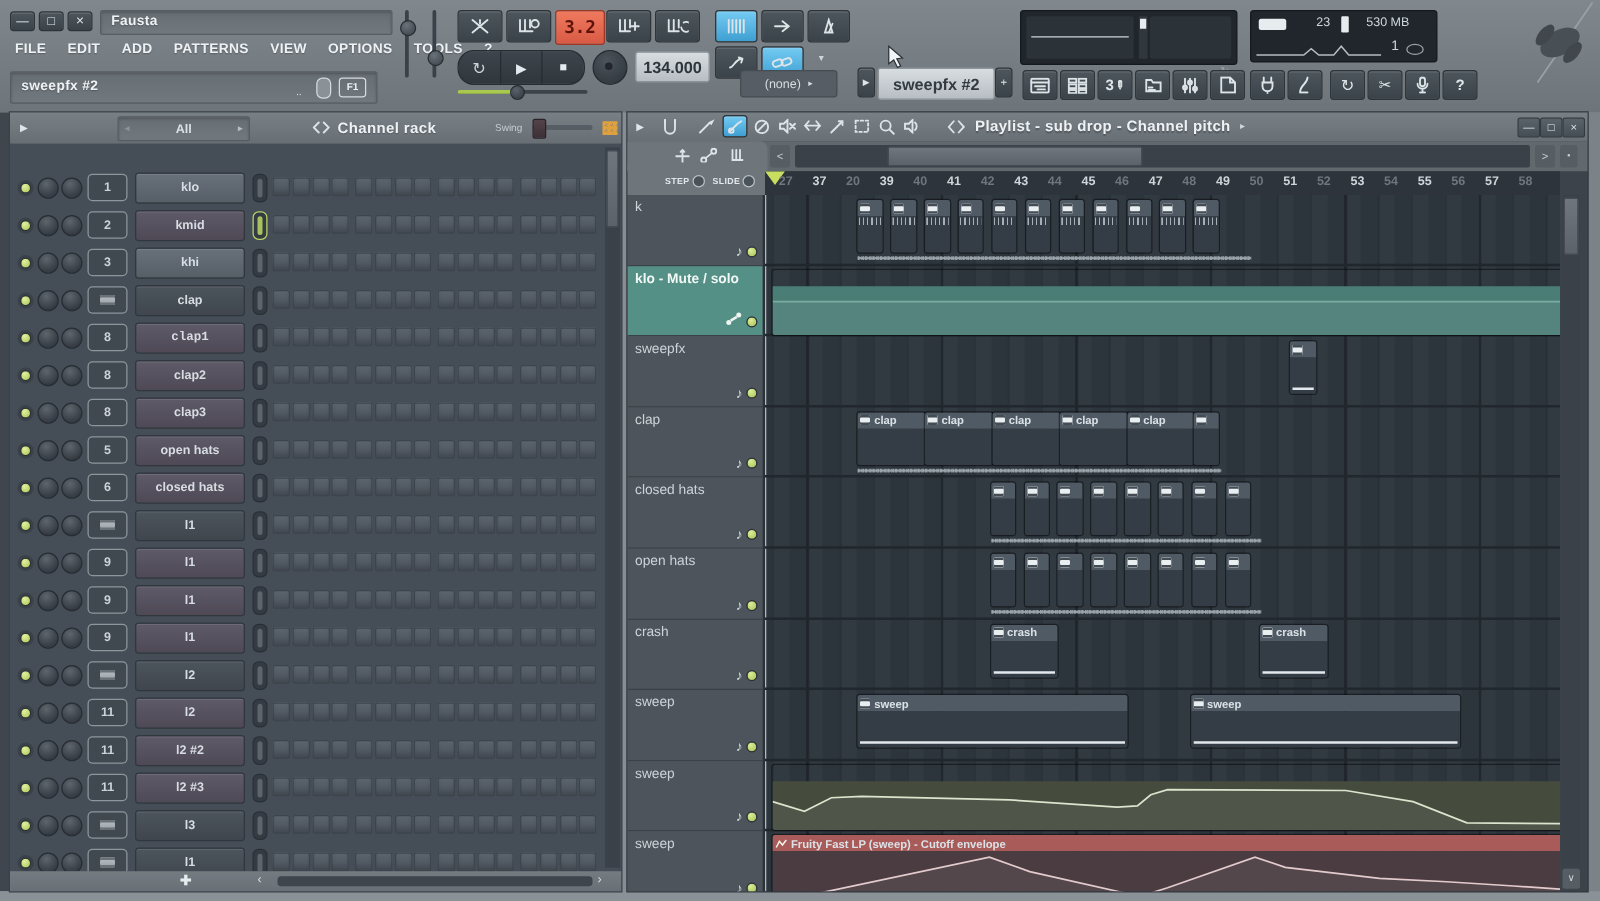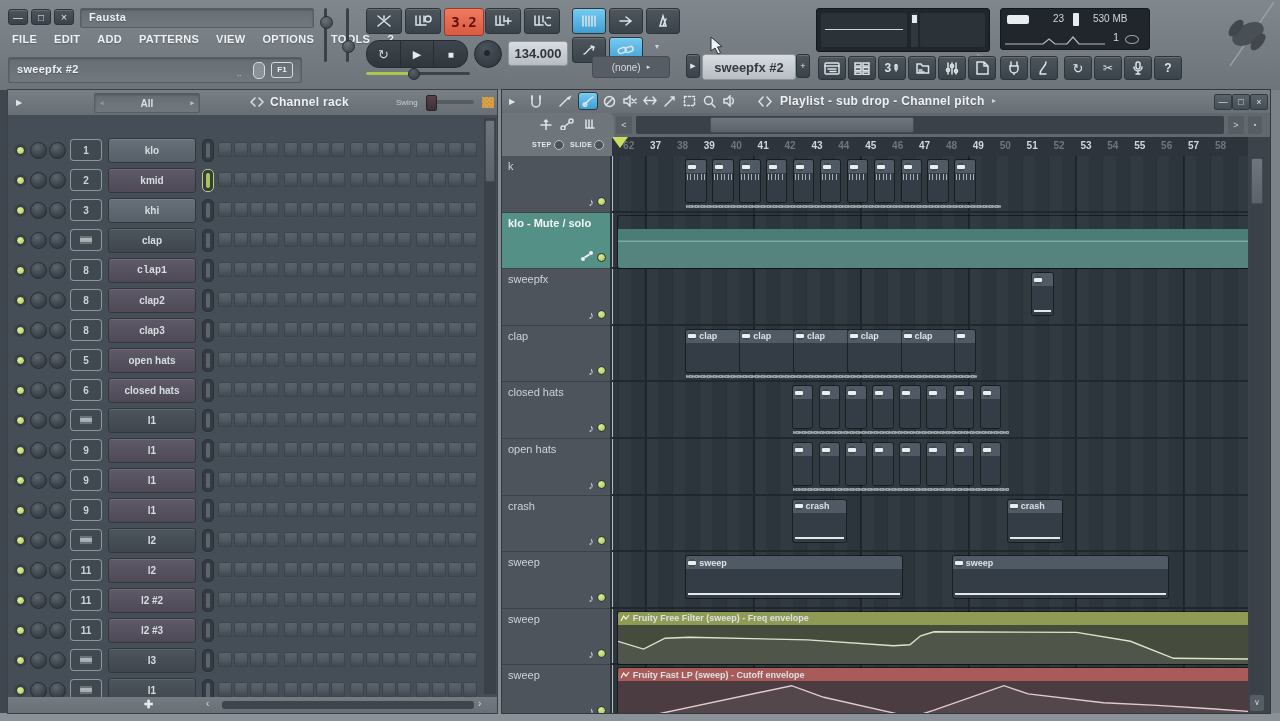--- a/index.html
+++ b/index.html
@@ -915,23 +915,23 @@
         <div class="scroll-thumb abs" style="left:74px;top:1px;width:204px;height:16px;"></div>
       </div>
       <div class="abs" style="left:726px;top:3px;width:16px;height:18px;background:#565d63;border-radius:2px;color:#cfd5da;font-size:9px;text-align:center;line-height:18px;">&gt;</div>
       <div class="abs" style="left:746px;top:3px;width:14px;height:18px;background:#565d63;border-radius:2px;color:#cfd5da;font-size:7px;text-align:center;line-height:18px;">▪</div>
     </div>
     <div id="pl-tl-left">
       <span class="abs smalltog" style="left:30px;top:10px;"><span>STEP</span> <span class="ring"></span></span>
       <span class="abs smalltog" style="left:68px;top:10px;"><span>SLIDE</span> <span class="ring"></span></span>
     </div>
     <div id="pl-timeline">
-        <span class="tl-num" style="left: 11.1px; color: rgb(110, 118, 126);">62</span>
+        <span class="tl-num" style="left: 11.1px; color: rgb(110, 118, 126);">27</span>
         <span class="tl-num" style="left: 38px; color: rgb(207, 214, 219);">37</span>
-        <span class="tl-num" style="left: 64.9px; color: rgb(110, 118, 126);">38</span>
+        <span class="tl-num" style="left: 64.9px; color: rgb(110, 118, 126);">20</span>
         <span class="tl-num" style="left: 91.8px; color: rgb(207, 214, 219);">39</span>
         <span class="tl-num" style="left: 118.7px; color: rgb(110, 118, 126);">40</span>
         <span class="tl-num" style="left: 145.6px; color: rgb(207, 214, 219);">41</span>
         <span class="tl-num" style="left: 172.5px; color: rgb(110, 118, 126);">42</span>
         <span class="tl-num" style="left: 199.4px; color: rgb(207, 214, 219);">43</span>
         <span class="tl-num" style="left: 226.3px; color: rgb(110, 118, 126);">44</span>
         <span class="tl-num" style="left: 253.2px; color: rgb(207, 214, 219);">45</span>
         <span class="tl-num" style="left: 280.1px; color: rgb(110, 118, 126);">46</span>
         <span class="tl-num" style="left: 307px; color: rgb(207, 214, 219);">47</span>
         <span class="tl-num" style="left: 333.9px; color: rgb(110, 118, 126);">48</span>
@@ -1283,26 +1283,20 @@
         <div class="clip" style="left: 340.66px; top: 400.2px; width: 215.2px; height: 42px;">
           <div class="hd p-hd">
             <span class="clip-ico"></span>
             <span>sweep</span>
           </div>
           <div class="bd p-bd">
             <div class="baseline"></div>
           </div>
         </div>
         <div class="clip" style="left: 5.755px; top: 455.8px; width: 634.84px; height: 52px;">
-          <div class="hd" style="background: rgb(143, 154, 85);">
-            <svg width="10" height="8" style="flex:0 0 auto">
-              <polyline points="1,7 3.5,2 6,5 9,1" fill="none" stroke="#f2f5ee" stroke-width="1.2"></polyline>
-            </svg>
-            <span>Fruity Free Filter (sweep) - Freq envelope</span>
-          </div>
           <div class="bd" style="background: rgb(69, 76, 62);"></div>
           <svg width="634.84" height="39" style="position: absolute; left: 0px; top: 13px;">
             <polygon points="0,16.3 25.554999999999882,24.1 47.074999999999996,13.2 71.28499999999995,12.2 189.64499999999992,14.9 275.72499999999997,20.7 291.86499999999984,19.7 302.625,10.8 316.075,6.8 458.6449999999999,7.4 512.4449999999999,16.3 555.4849999999999,33.3 633.4949999999999,34.0 634.84,39 0,39" fill="rgba(255,255,255,0.06)"></polygon>
             <polyline points="0,16.3 25.554999999999882,24.1 47.074999999999996,13.2 71.28499999999995,12.2 189.64499999999992,14.9 275.72499999999997,20.7 291.86499999999984,19.7 302.625,10.8 316.075,6.8 458.6449999999999,7.4 512.4449999999999,16.3 555.4849999999999,33.3 633.4949999999999,34.0" fill="none" stroke="#dde3cd" stroke-width="1.4"></polyline>
           </svg>
         </div>
         <div class="clip" style="left: 5.755px; top: 512.4px; width: 634.84px; height: 52px;">
           <div class="hd" style="background: rgb(168, 91, 88);">
             <svg width="10" height="8" style="flex:0 0 auto">
               <polyline points="1,7 3.5,2 6,5 9,1" fill="none" stroke="#f2f5ee" stroke-width="1.2"></polyline>

